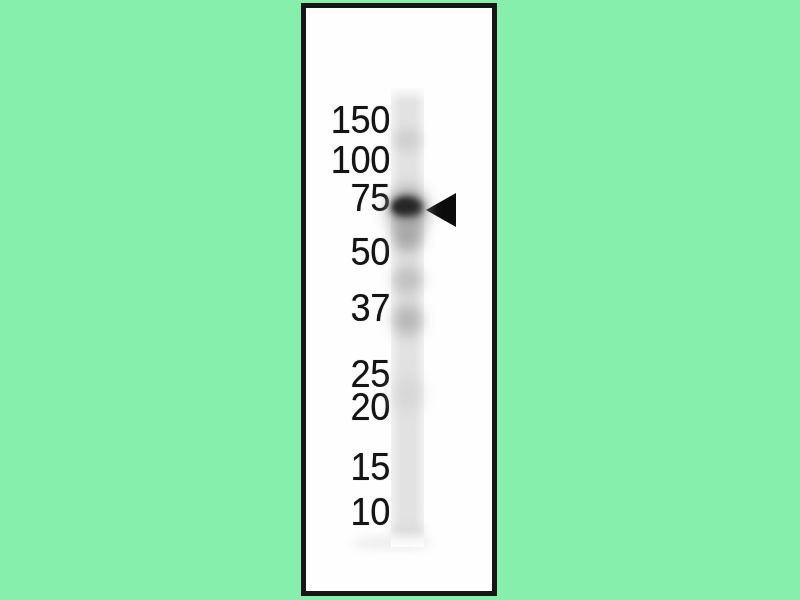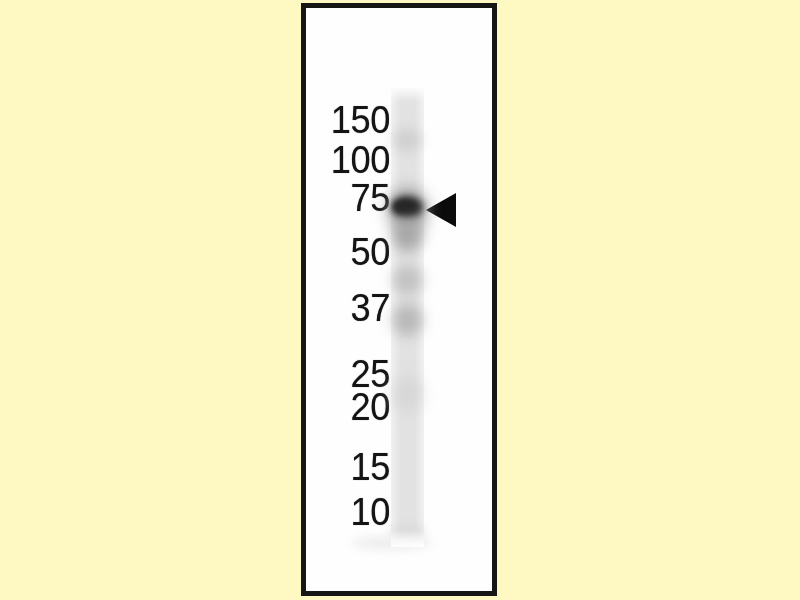--- a/index.html
+++ b/index.html
@@ -85,21 +85,21 @@
     width: 80px;
     height: 14px;
     border-radius: 50%;
     background: #eeeeee;
     filter: blur(4px);
   }
 </style>
 </head>
 <body>
 
-<div class="canvas" style="background: #fef9c3;">
+<div class="canvas" style="background: #86efac;">
   <div class="panel" style="border-color: rgb(22, 22, 22); background: rgb(254, 254, 254);">
 
     <div class="mw" style="top: 91px; color: rgb(20, 20, 20);">150</div>
     <div class="mw" style="top: 131px; color: rgb(20, 20, 20);">100</div>
     <div class="mw" style="top: 169px; color: rgb(20, 20, 20);">75</div>
     <div class="mw" style="top: 223px; color: rgb(20, 20, 20);">50</div>
     <div class="mw" style="top: 279px; color: rgb(20, 20, 20);">37</div>
     <div class="mw" style="top: 345px; color: rgb(20, 20, 20);">25</div>
     <div class="mw" style="top: 378px; color: rgb(20, 20, 20);">20</div>
     <div class="mw" style="top: 438px; color: rgb(20, 20, 20);">15</div>

